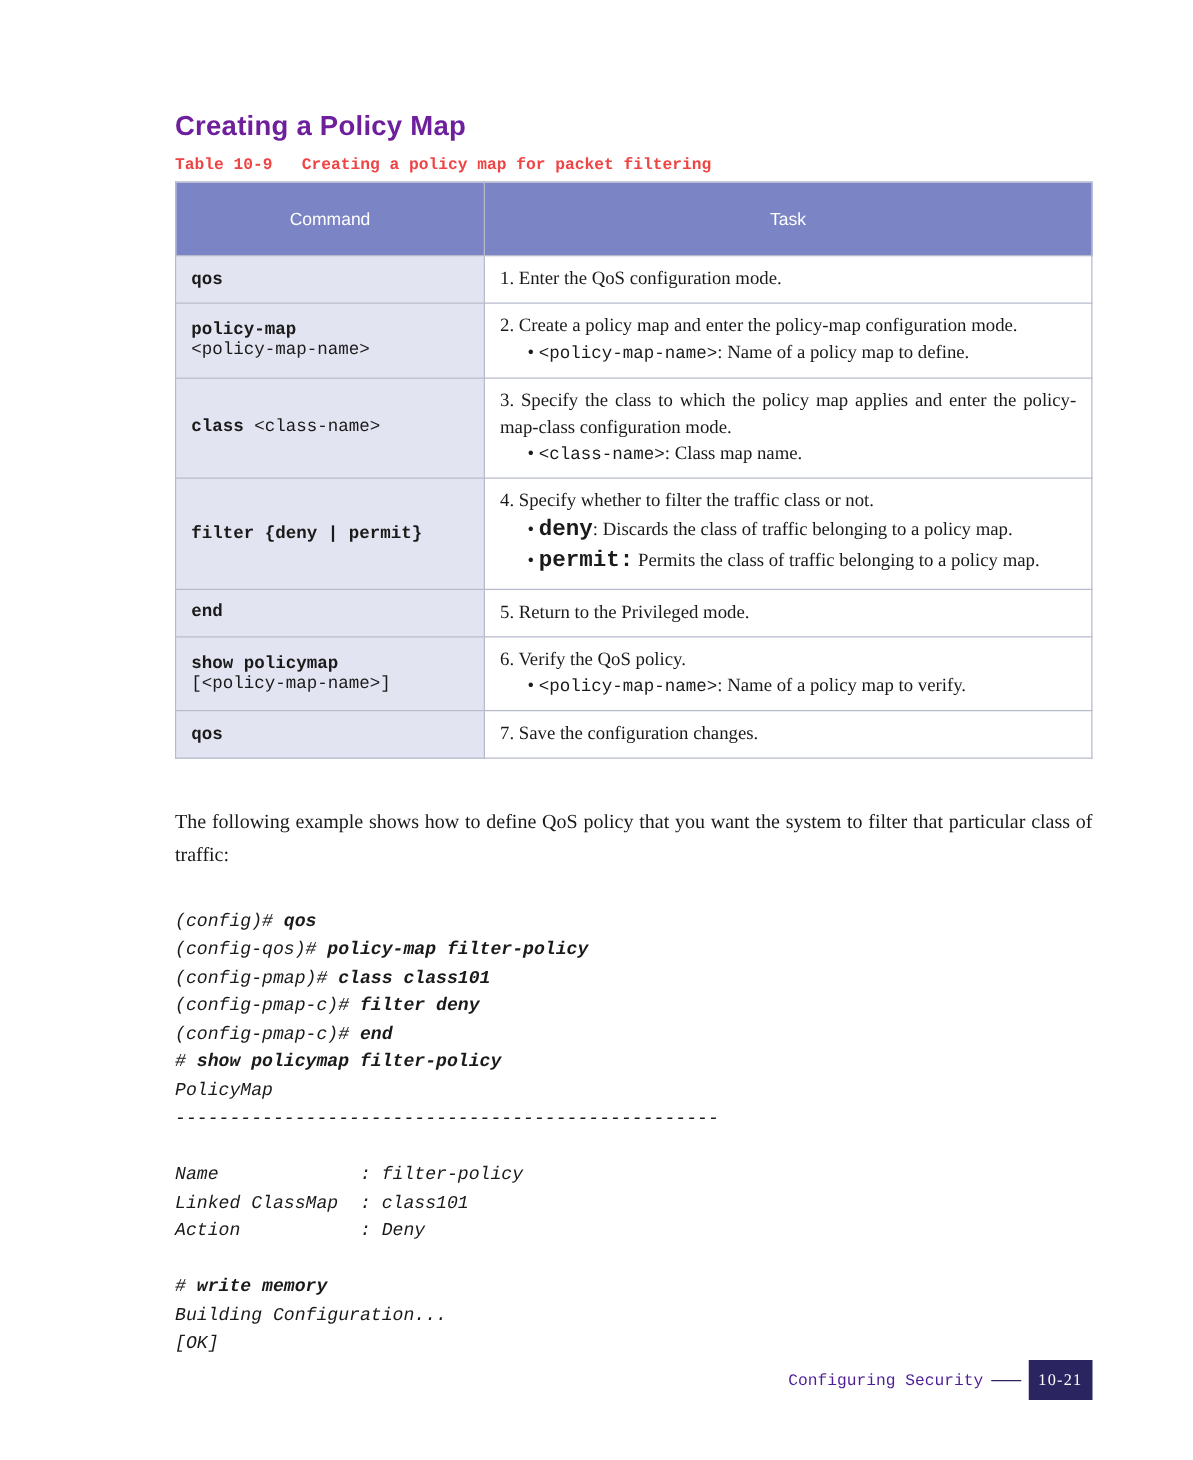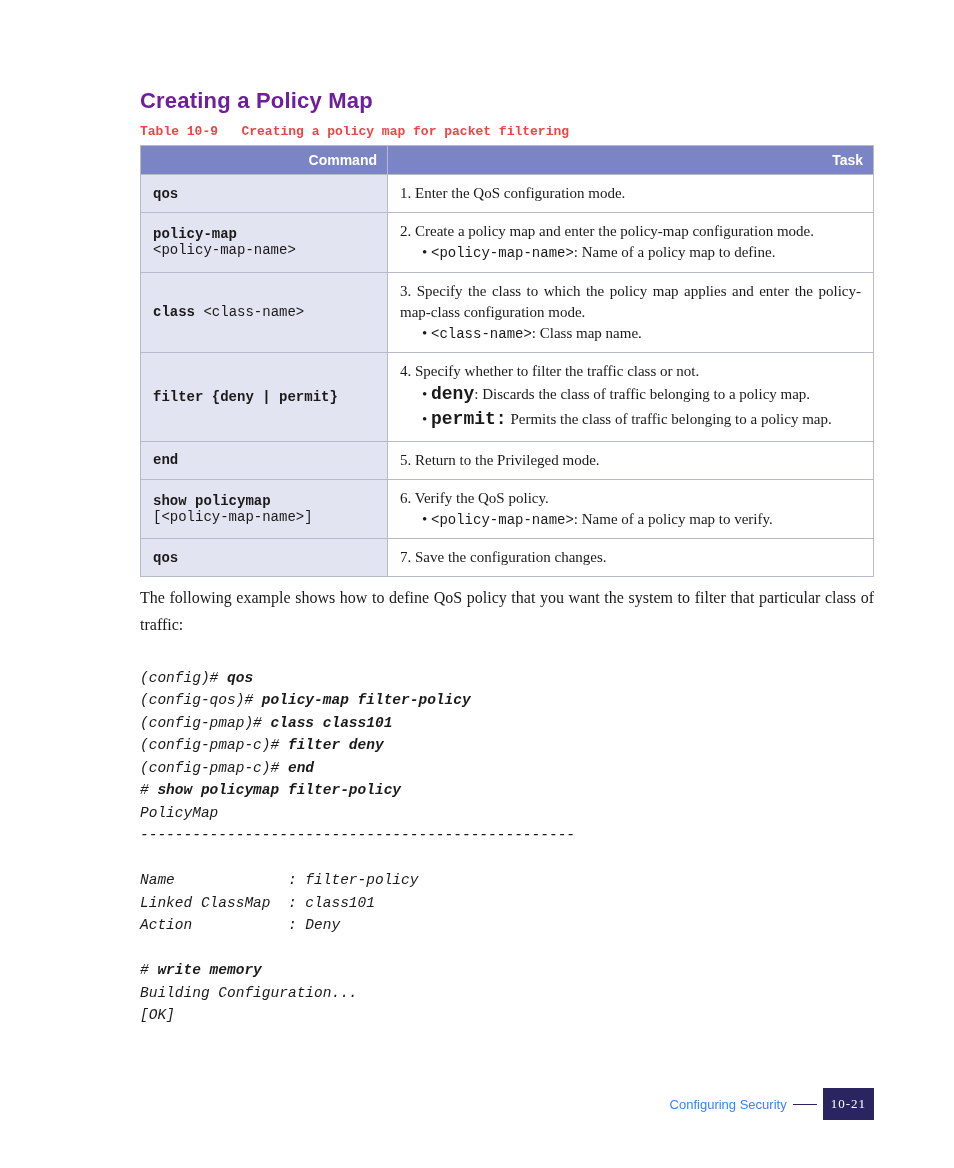--- a/index.html
+++ b/index.html
@@ -39,24 +39,24 @@
   }
   table.cmd-table {
     width: 100%;
     border-collapse: collapse;
     font-size: 14px;
   }
   table.cmd-table th {
     background: #7b84c5;
     color: #fff;
     font-family: Arial, Helvetica, sans-serif;
-    font-weight: 700;
-    padding: 6px 10px;
+    font-weight: 400;
+    padding: 21px 10px;
     border: 1px solid #b7bacb;
-    text-align: right;
+    text-align: center;
   }
   table.cmd-table td {
     border: 1px solid #b7bacb;
     padding: 8px 12px;
     vertical-align: middle;
   }
   table.cmd-table td.cmd {
     background: #e3e4f1;
     font-family: "Courier New", Courier, monospace;
     font-weight: 700;
@@ -97,22 +97,22 @@
   .example-block .b { font-weight: 700; }
   .footer {
     position: absolute;
     bottom: 48px;
     right: 80px;
     display: flex;
     align-items: center;
     font-size: 13px;
   }
   .footer .ftxt {
-    font-family: Liberation Sans, sans-serif;
-    color: #3b82f6;
+    font-family: Liberation Mono, monospace;
+    color: #4c1d95;
   }
   .footer .rule {
     width: 24px;
     height: 1px;
     background: #2a2560;
     margin: 0 6px;
   }
   .footer .pagenum {
     background: #2a2560;
     color: #fff;
@@ -187,21 +187,21 @@
           <div class="sub">• <span class="mono">&lt;policy-map-name&gt;</span><span>: Name of a policy map to verify.</span></div>
         </td>
       </tr>
       <tr>
         <td class="cmd">qos</td>
         <td class="task">7. Save the configuration changes.</td>
       </tr>
     </tbody>
   </table>
 
-  <p class="body" style="margin-top:8px;">The following example shows how to define QoS policy that you want the system to filter that particular class of traffic:</p>
+  <p class="body" style="margin-top:38px;">The following example shows how to define QoS policy that you want the system to filter that particular class of traffic:</p>
 
   <div class="example-block"><span>(config)# </span><span class="b">qos</span>
 <span>(config-qos)# </span><span class="b">policy-map filter-policy</span>
 <span>(config-pmap)# </span><span class="b">class class101</span>
 <span>(config-pmap-c)# </span><span class="b">filter deny</span>
 <span>(config-pmap-c)# </span><span class="b">end</span>
 <span># </span><span class="b">show policymap filter-policy</span>
 <span>PolicyMap</span>
 <span>--------------------------------------------------</span>
 <span></span>

